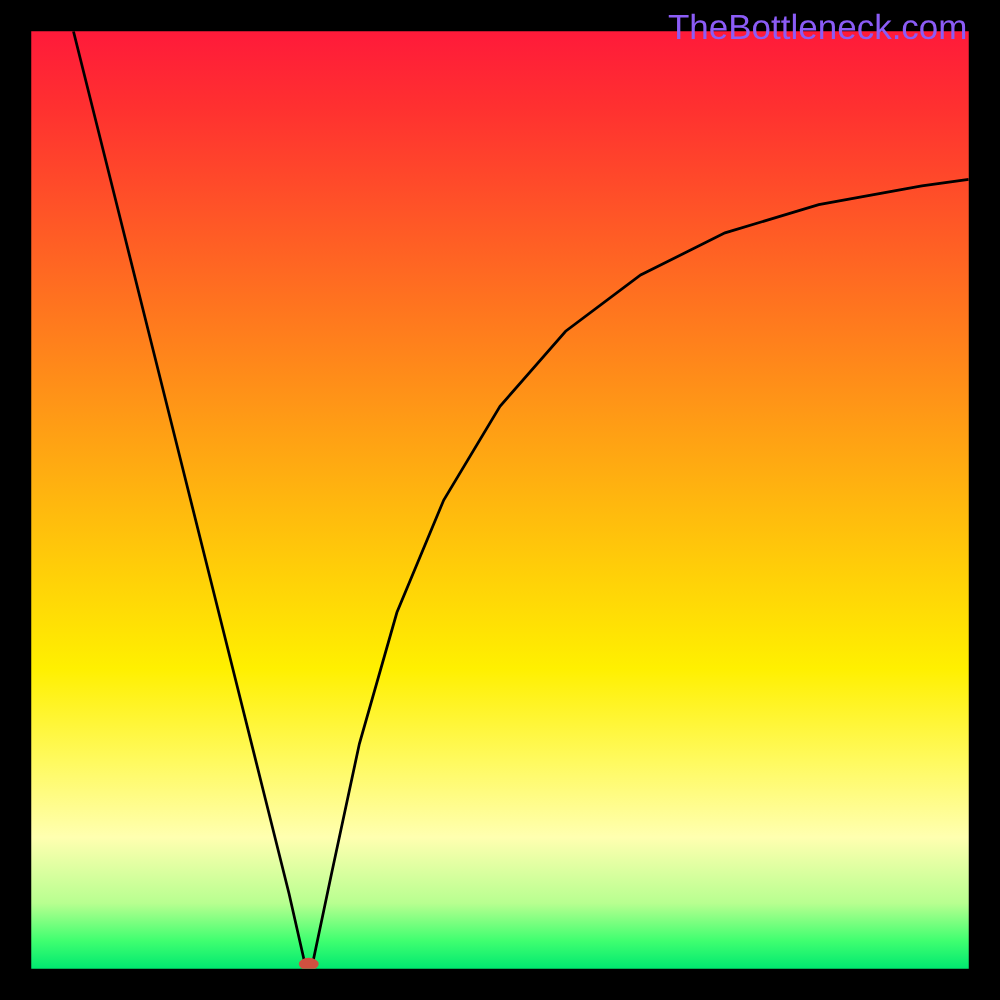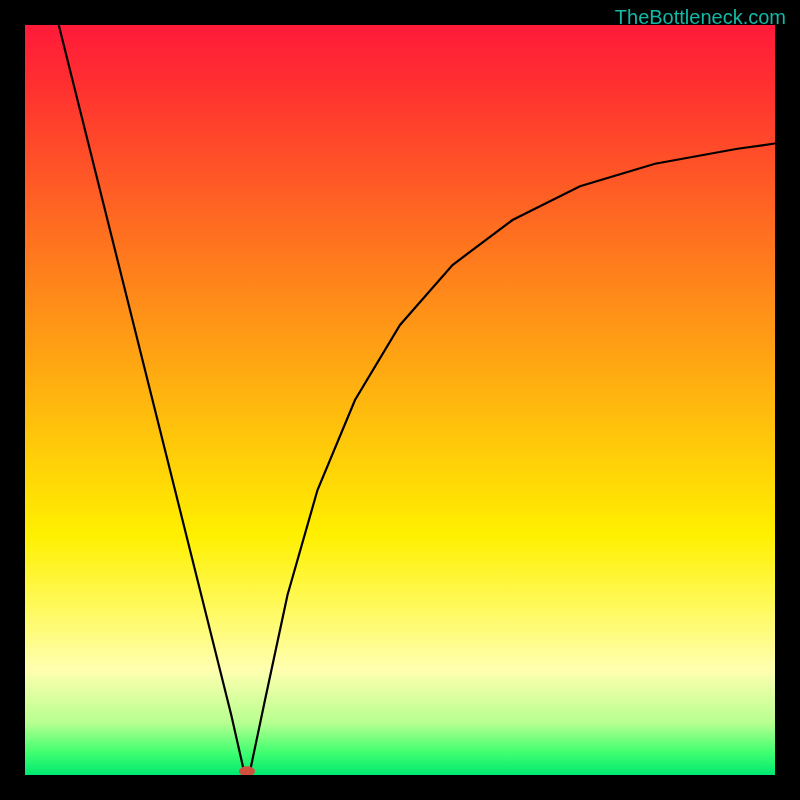--- a/index.html
+++ b/index.html
@@ -10,23 +10,23 @@
   body {
     width: 800px;
     height: 800px;
     background: #000;
     position: relative;
     font-family: Arial, sans-serif;
   }
   .watermark {
     position: absolute;
     top: 6px;
-    right: 14px;
-    color: #14b8a6;
-    font-size: 20px;
+    right: 26px;
+    color: #8b5cf6;
+    font-size: 28px;
     font-weight: normal;
     z-index: 10;
   }
   .plot-area {
     position: absolute;
     left: 25px;
     top: 25px;
     width: 750px;
     height: 750px;
     background: linear-gradient(to bottom,

